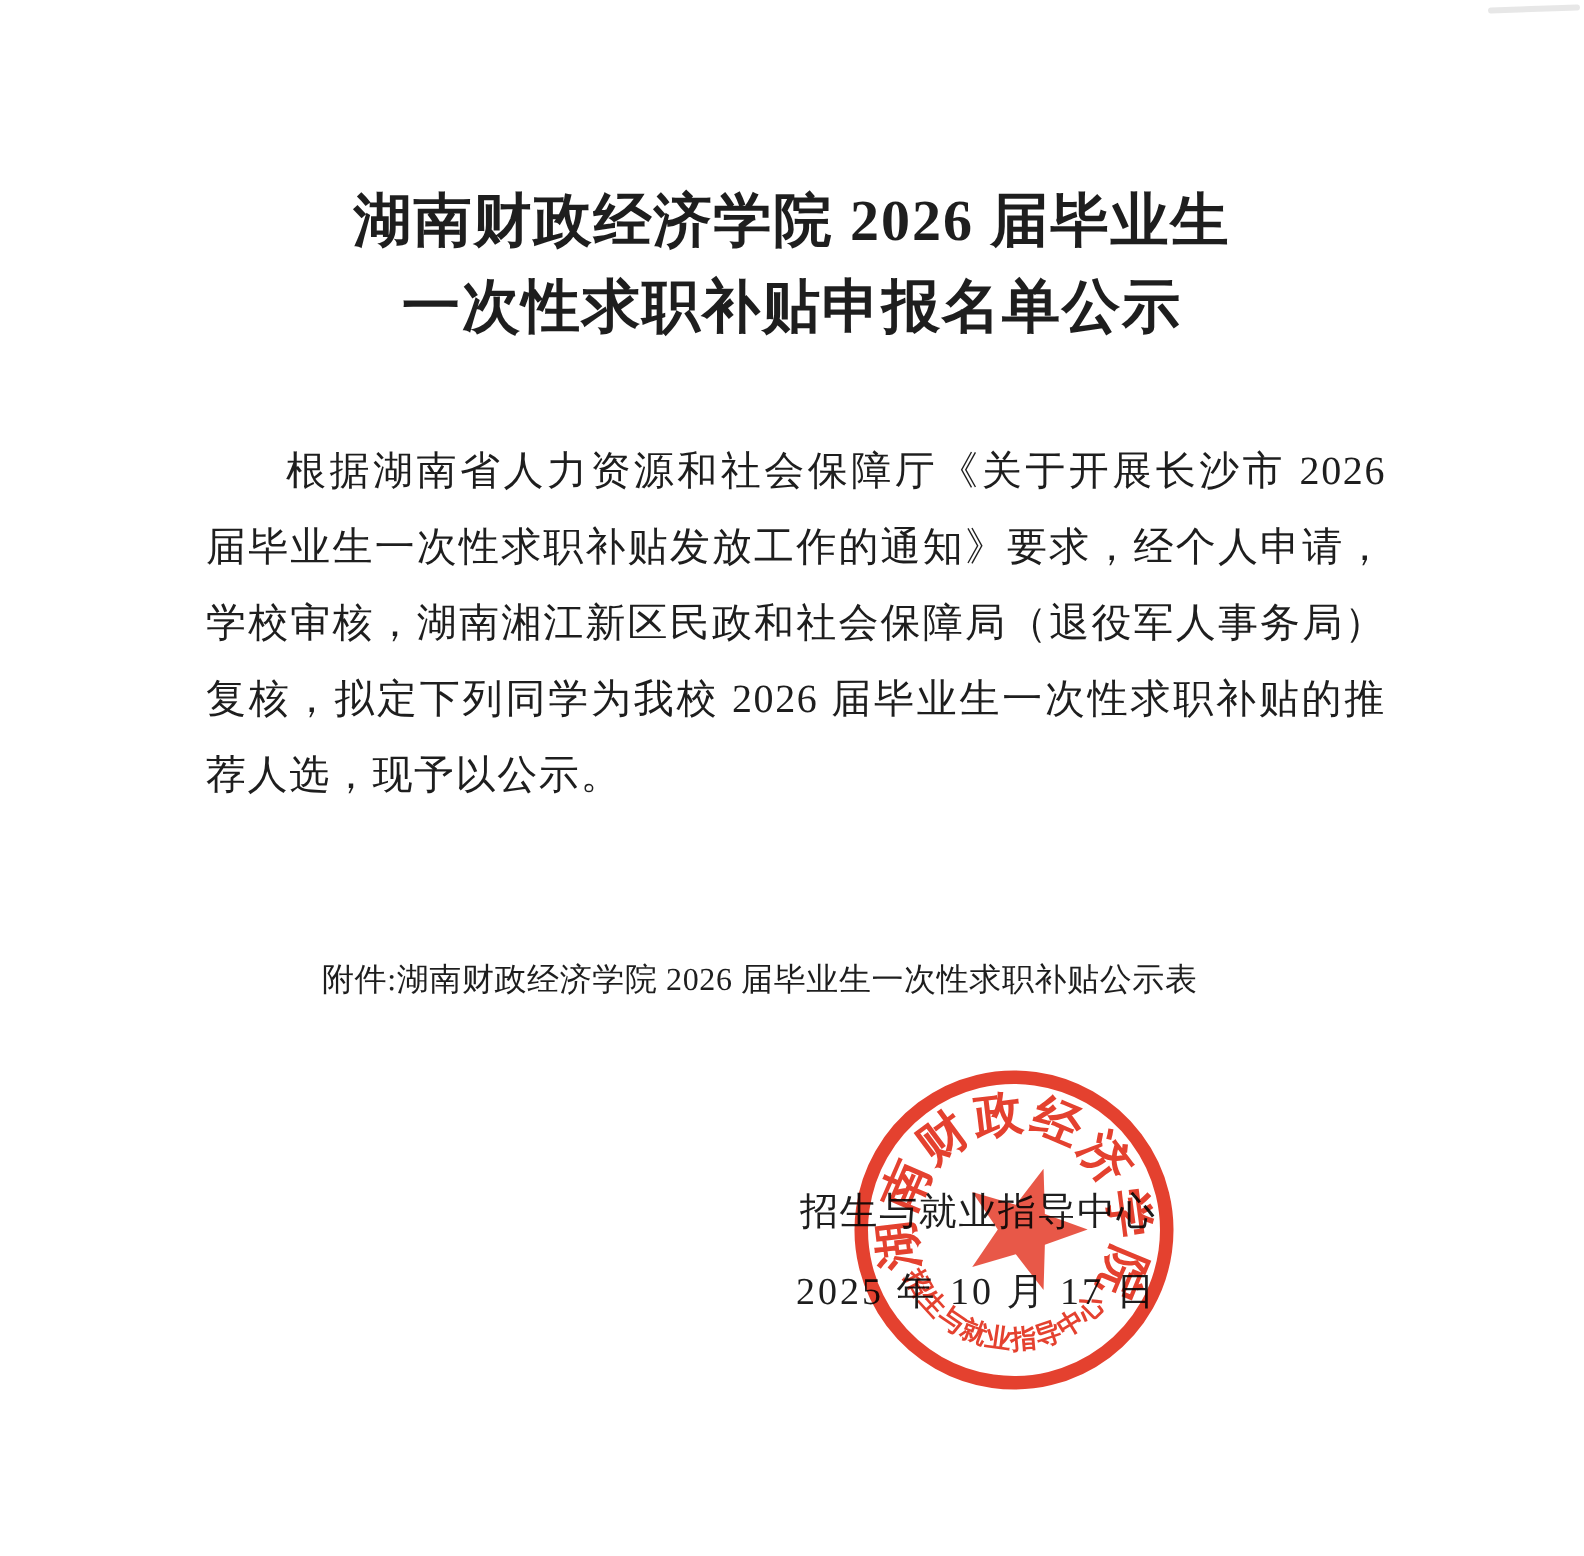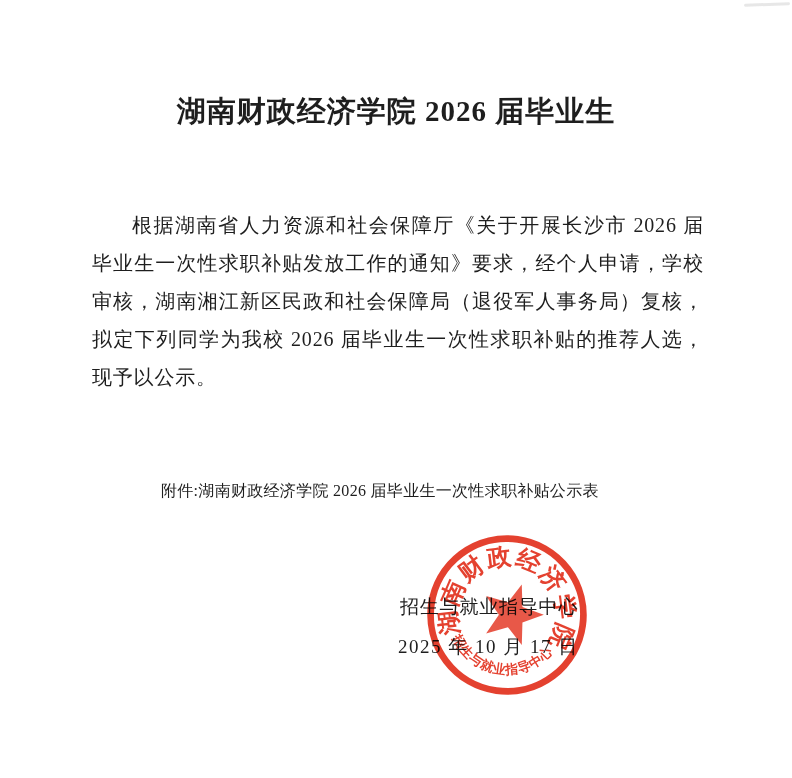--- a/index.html
+++ b/index.html
@@ -27,21 +27,21 @@
     position: absolute;
     top: 206px;
     left: 92px;
     width: 612px;
     font-size: 20px;
     line-height: 38px;
     text-align: justify;
     text-justify: inter-ideograph;
     letter-spacing: 0.8px;
   }
-  .body-text p { margin: 0; text-indent: 2em; }
+  .body-text p { margin: 11px; text-indent: 2em; }
   .attachment {
     position: absolute;
     top: 472px;
     left: 104px;
     width: 640px;
     font-size: 16px;
     line-height: 38px;
     text-indent: 57px;
     letter-spacing: 0.3px;
   }
@@ -87,20 +87,21 @@
     transform: rotate(-2deg);
   }
 </style>
 </head>
 <body>
 
 <div class="page">
 
   <div class="title">
     <div>湖南财政经济学院 2026 届毕业生</div>
+    <div>一次性求职补贴申报名单公示</div>
   </div>
 
   <div class="body-text">
     <p>根据湖南省人力资源和社会保障厅《关于开展长沙市 2026 届毕业生一次性求职补贴发放工作的通知》要求，经个人申请，学校审核，湖南湘江新区民政和社会保障局（退役军人事务局）复核，拟定下列同学为我校 2026 届毕业生一次性求职补贴的推荐人选，现予以公示。</p>
   </div>
 
   <div class="attachment">附件:湖南财政经济学院 2026 届毕业生一次性求职补贴公示表</div>
 
   <div class="sig-dept">招生与就业指导中心</div>
   <div class="sig-date">2025 年 10 月 17 日</div>

